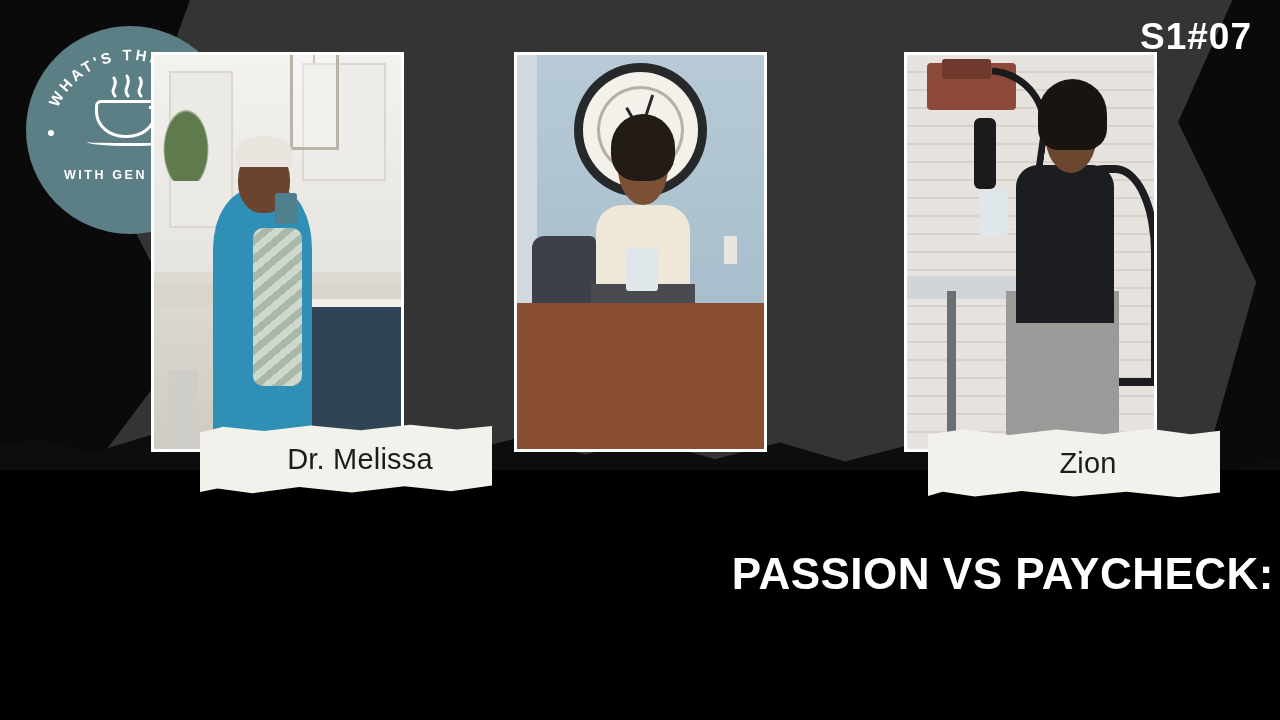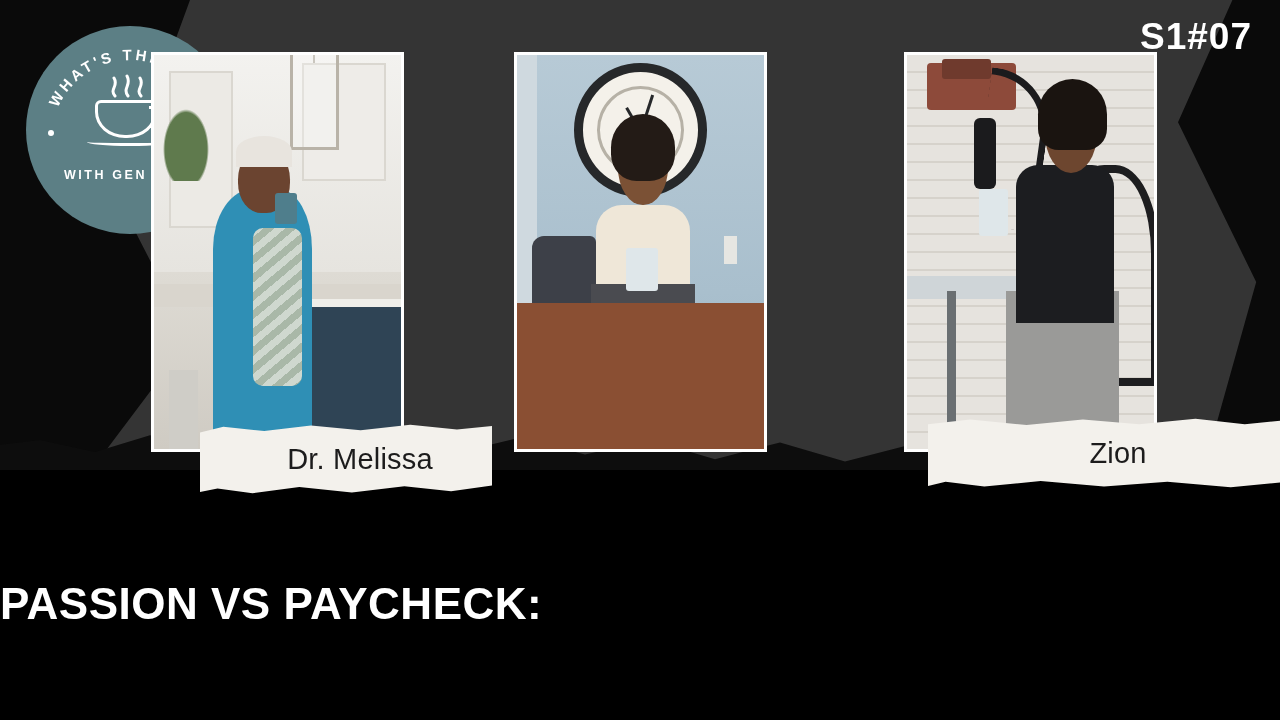--- a/index.html
+++ b/index.html
@@ -208,27 +208,27 @@
     display: flex; align-items: center; justify-content: center;
     font-size: 29px; font-weight: 400;
     font-family: "Liberation Sans", sans-serif;
     letter-spacing: 0.2px;
     padding-left: 28px;
   }
   .np-1 { left: 200px; top: 424px; width: 292px; height: 70px;
     clip-path: polygon(0 12%, 8% 4%, 22% 10%, 38% 2%, 55% 9%, 72% 1%, 88% 8%, 100% 3%, 100% 88%, 86% 96%, 70% 89%, 52% 98%, 34% 90%, 18% 99%, 6% 92%, 0 97%); }
   .np-2 { left: 565px; top: 418px; width: 292px; height: 70px;
     clip-path: polygon(0 10%, 10% 2%, 26% 9%, 42% 1%, 58% 8%, 74% 2%, 90% 10%, 100% 5%, 100% 90%, 88% 98%, 72% 90%, 56% 99%, 38% 91%, 22% 98%, 8% 90%, 0 96%); }
-  .np-3 { left: 928px; top: 418px; width: 352px; height: 70px;
+  .np-3 { left: 928px; top: 428px; width: 292px; height: 70px;
     clip-path: polygon(0 9%, 12% 2%, 28% 10%, 44% 2%, 60% 9%, 76% 1%, 90% 9%, 100% 4%, 100% 92%, 86% 99%, 68% 91%, 50% 98%, 32% 90%, 16% 98%, 5% 91%, 0 97%); }
 
   
   .title-block {
-    position: absolute; left: 0; top: 575px; width: 1274px;
-    text-align: left; color: #ffffff;
+    position: absolute; left: 0; top: 545px; width: 1274px;
+    text-align: right; color: #ffffff;
   }
   .title-line {
     font-size: 44px; font-weight: 700; letter-spacing: 0.5px;
     line-height: 1.32;
     font-family: "Liberation Sans", sans-serif;
   }
 </style>
 </head>
 <body>
 

